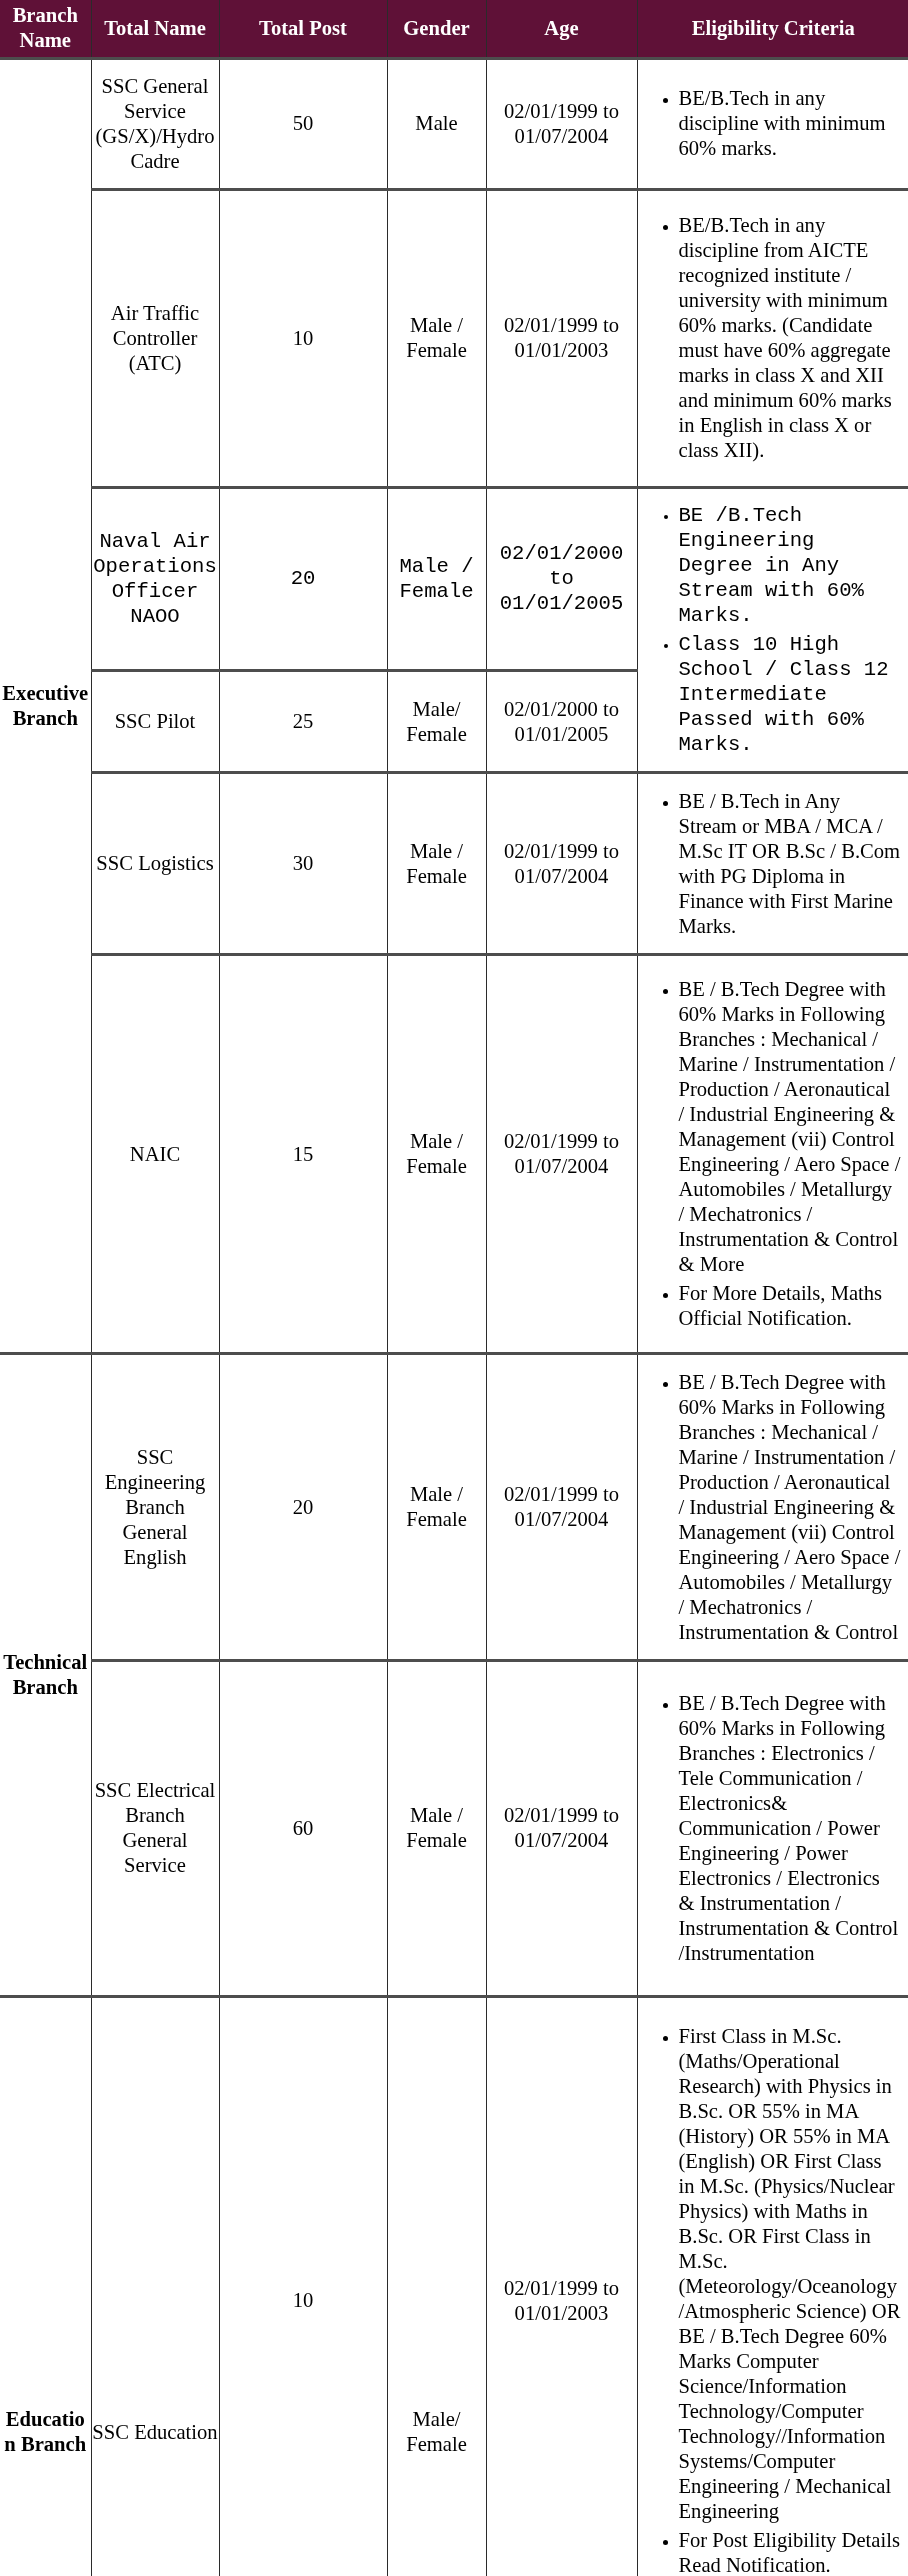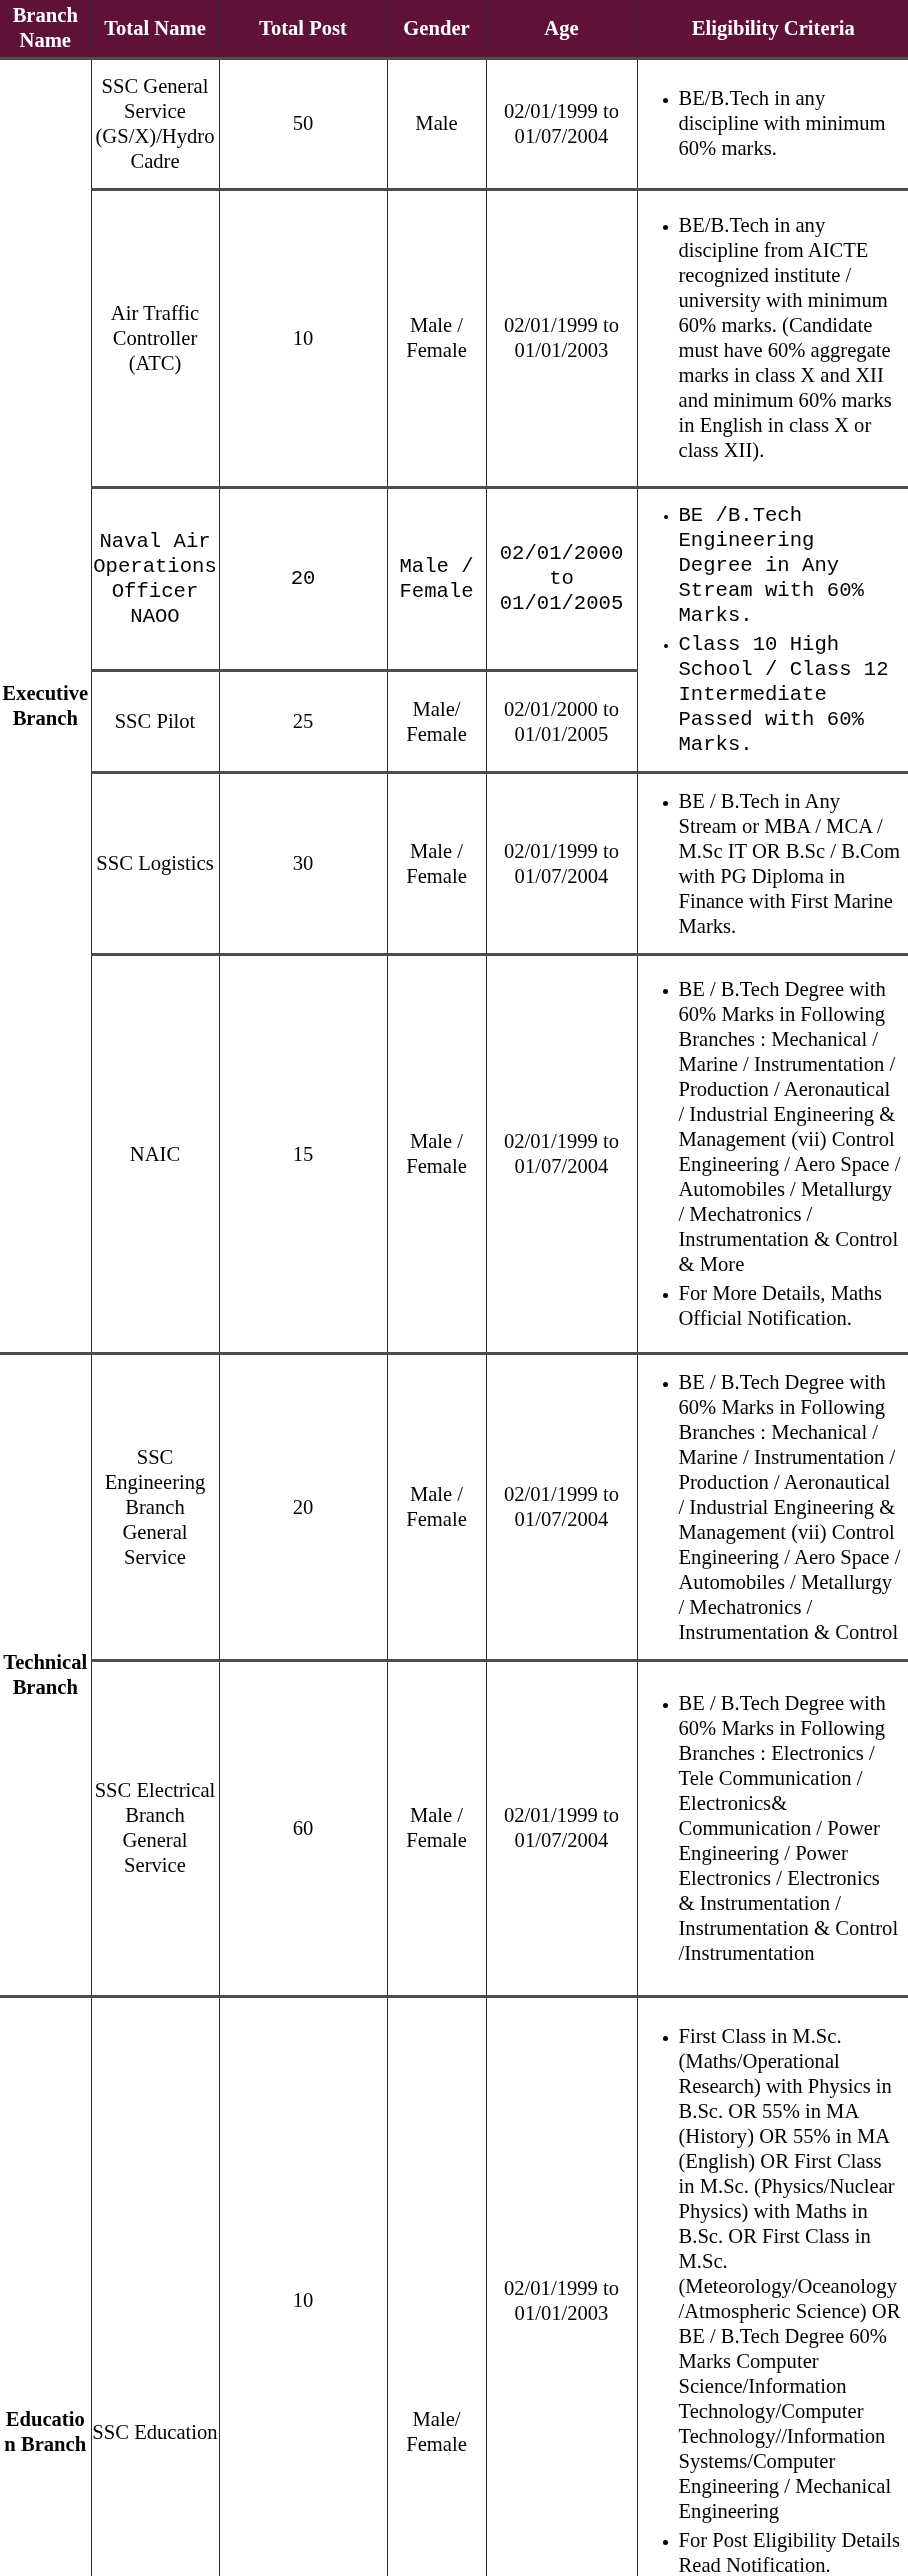--- a/index.html
+++ b/index.html
@@ -140,21 +140,21 @@
         <td class="csep">02/01/1999 to 01/07/2004</td>
         <td class="elig">
           <ul class="elig-list">
             <li><span>BE / B.Tech Degree with 60% Marks in Following Branches : Mechanical / Marine / Instrumentation / Production / Aeronautical / Industrial Engineering &amp; Management (vii) Control Engineering / Aero Space / Automobiles / Metallurgy / Mechatronics / Instrumentation &amp; Control &amp; More</span></li>
             <li><span>For More Details, Maths Official Notification.</span></li>
           </ul>
         </td>
       </tr>
       <tr style="height: 306px;">
         <td class="branch csep" rowspan="2">Technical Branch</td>
-        <td class="post csep">SSC Engineering Branch General Service</td>
+        <td class="post csep">SSC Engineering Branch General English</td>
         <td class="csep">20</td>
         <td class="csep">Male / Female</td>
         <td class="csep">02/01/1999 to 01/07/2004</td>
         <td class="elig">
           <ul class="elig-list">
             <li><span>BE / B.Tech Degree with 60% Marks in Following Branches : Mechanical / Marine / Instrumentation / Production / Aeronautical / Industrial Engineering &amp; Management (vii) Control Engineering / Aero Space / Automobiles / Metallurgy / Mechatronics / Instrumentation &amp; Control</span></li>
           </ul>
         </td>
       </tr>
       <tr style="height: 336px;">

